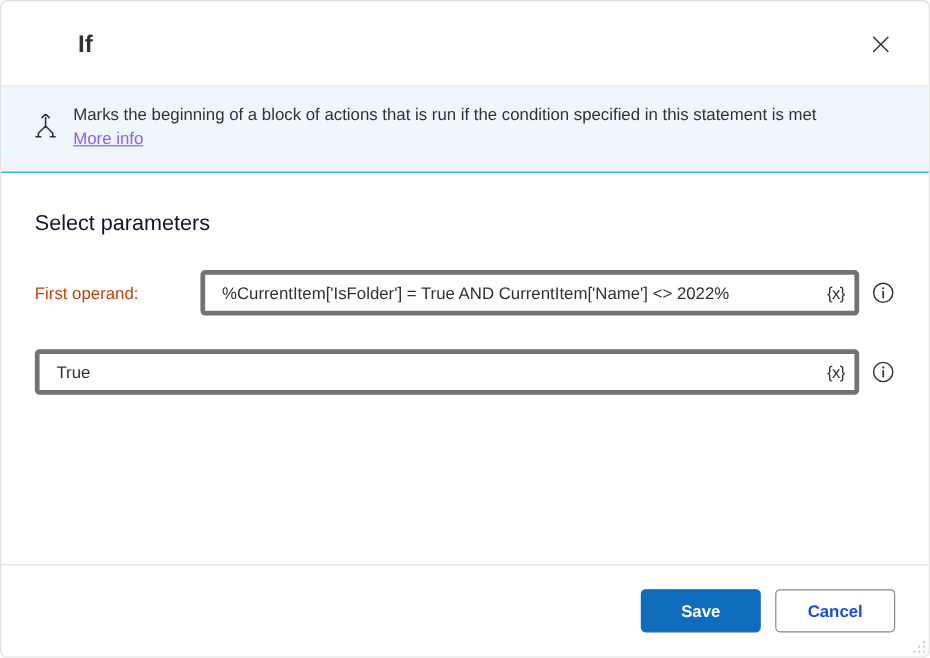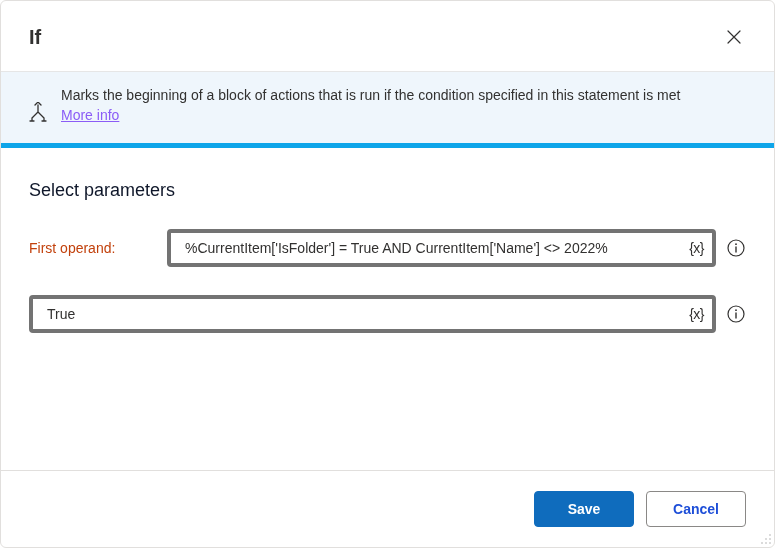--- a/index.html
+++ b/index.html
@@ -14,40 +14,41 @@
       border-radius: 6px;
       display: flex;
       flex-direction: column;
       overflow: hidden;
     }
     .header {
       display: flex;
       align-items: center;
       justify-content: space-between;
       padding: 20px 24px 18px 28px;
+      margin-left: 36px;
     }
     .header h1 {
       font-size: 20px;
       font-weight: 600;
       color: #323130;
     }
     .close-btn {
       width: 32px; height: 32px;
       display: flex; align-items: center; justify-content: center;
       cursor: pointer;
       border-radius: 2px;
     }
     .info-bar {
       background: #eff6fc;
       padding: 14px 28px 18px 28px;
       display: flex;
-      align-items: flex-end;
+      align-items: center;
       gap: 14px;
       border-top: 1px solid #e6e6e6;
-      border-bottom: 5px solid #0ea5e9;
+      border-bottom: 1px solid #0ea5e9;
     }
     .info-bar .icon { flex-shrink: 0; margin-top: 2px; }
     .info-bar .text { font-size: 14px; line-height: 1.4; color: #323130; }
     .info-bar a { color: #8b5cf6; text-decoration: underline; }
     .content {
       flex: 1;
       padding: 32px 28px;
     }
     .section-title {
       font-size: 18px;

